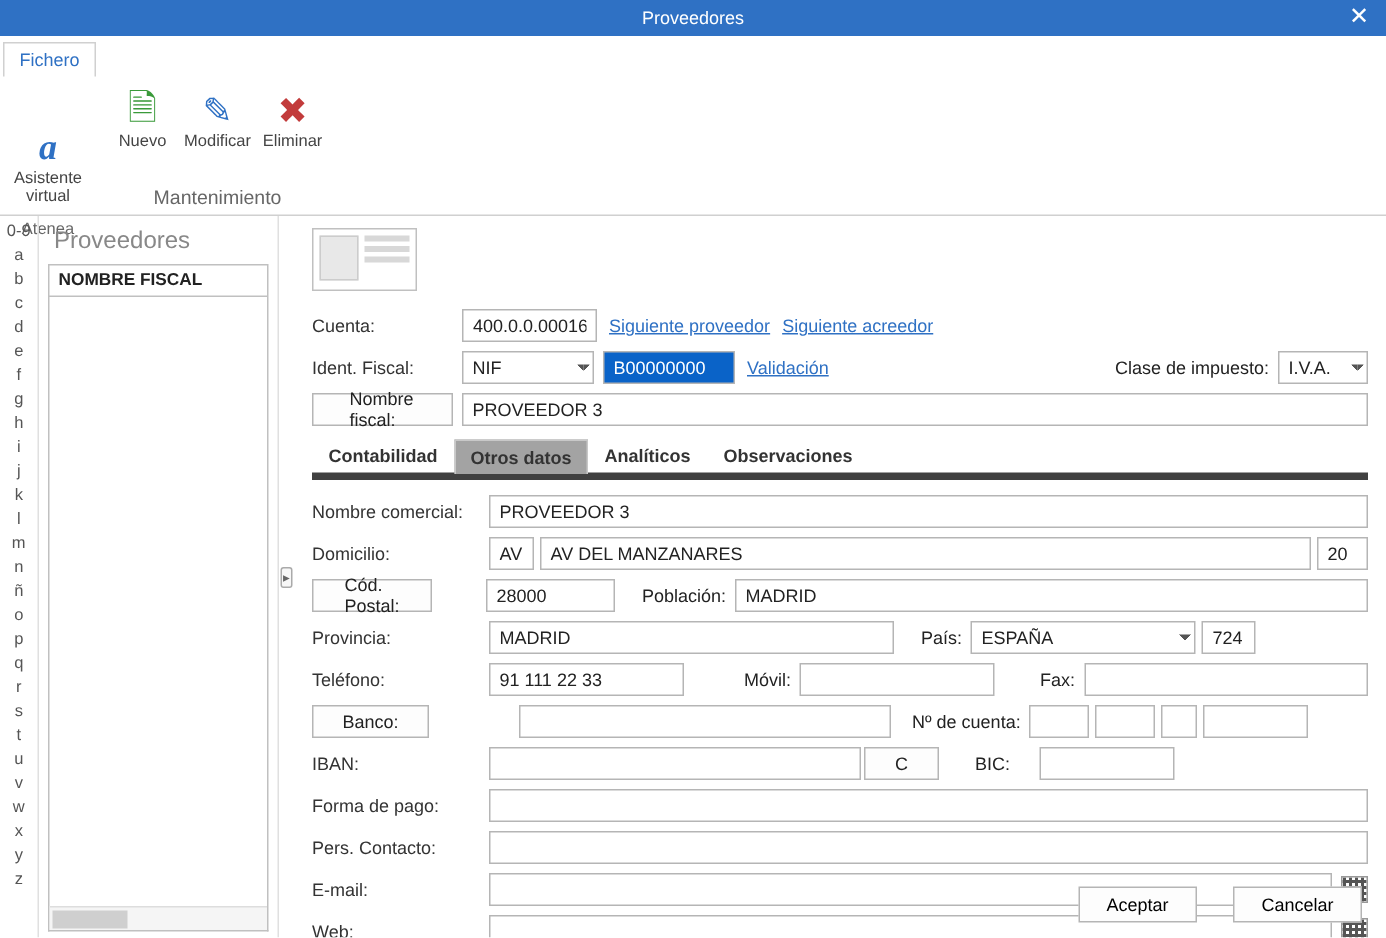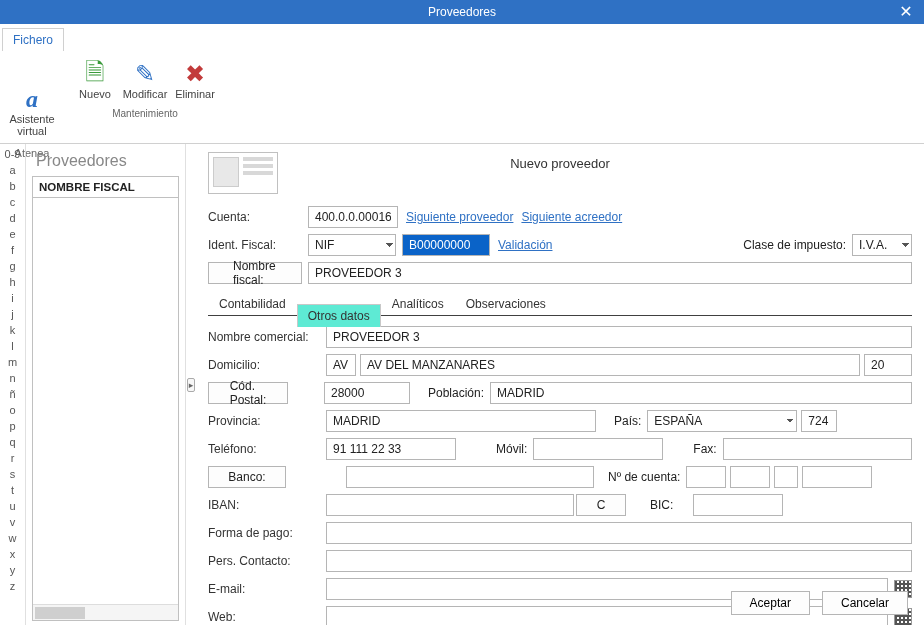--- a/index.html
+++ b/index.html
@@ -5,21 +5,21 @@
   * { box-sizing: border-box; font-family: "Segoe UI", Tahoma, sans-serif; }
   body { margin: 0; width: 924px; height: 625px; background: #fff; font-size: 12px; color: #222; position: relative; overflow: hidden; }
   .title-bar { background: #2f71c4; color: #fff; height: 24px; line-height: 24px; text-align: center; position: relative; font-size: 12px; }
   .title-bar .close { position: absolute; right: 6px; top: 0; width: 24px; height: 24px; font-size: 16px; cursor: pointer; color: #fff; display: flex; align-items: center; justify-content: center; }
   .ribbon-area { display: flex; border-bottom: 1px solid #d0d0d0; height: 120px; }
   .ribbon-tab { background: #fff; border: 1px solid #d0d0d0; border-bottom: none; padding: 4px 10px; margin: 4px 0 0 2px; font-size: 12px; color: #2f71c4; }
   .ribbon-left { width: 64px; display:flex; flex-direction:column; align-items:center; padding-top:30px; }
   .wrapper-left { display:flex; flex-direction:column; }
   .ribbon-btn { display: flex; flex-direction: column; align-items: center; width: 50px; padding: 4px 2px; cursor: pointer; font-size: 11px; color: #444; text-align:center; }
   .ribbon-btn .glyph { font-size: 24px; height: 28px; display: flex; align-items: center; justify-content: center; }
-  .group-label { font-size: 10px; color: #666; text-align: center; margin-top: 4px; }
+  .group-label { font-size: 13px; color: #666; text-align: center; margin-top: 20px; }
   .ribbon-group { display: flex; flex-direction: column; align-items: center; padding: 4px 6px; }
   .ribbon-group-row { display: flex; }
   .content-area { display: flex; height: calc(625px - 24px - 120px); }
   .alpha-strip { width: 26px; border-right: 1px solid #e0e0e0; display: flex; flex-direction: column; align-items: center; padding-top: 4px; font-size: 11px; color: #555; }
   .alpha-strip div { height: 16px; cursor: pointer; width:100%; text-align:center; }
   .list-panel { width: 160px; border-right: 1px solid #e0e0e0; display:flex; flex-direction:column; }
   .list-title { font-size: 16px; color: #888; padding: 8px 10px 6px; }
   .list-header { border: 1px solid #c0c0c0; margin: 0 6px; padding: 4px 6px; font-weight: bold; font-size: 11.5px; background:#fff; }
   .list-body { flex:1; border:1px solid #c0c0c0; border-top:none; margin:0 6px 4px; overflow:auto; position:relative; }
   .list-hscroll { height:16px; border-top:1px solid #ddd; background:#f5f5f5; position:absolute; bottom:0; left:0; right:0; }
@@ -30,24 +30,24 @@
   .thumb-box { border:1px solid #c0c0c0; width:70px; height:42px; display:flex; padding:4px; gap:4px; margin-bottom:6px; }
   .thumb-box .ph-img { width:26px; height:30px; background:#e8e8e8; border:1px solid #ccc; }
   .thumb-box .ph-lines { flex:1; display:flex; flex-direction:column; gap:3px; }
   .thumb-box .ph-lines span { height:4px; background:#d8d8d8; }
   .form-panel .section-header { position:absolute; left:0; right:0; top:12px; text-align:center; font-size:13px; color:#333; }
   .row { display:flex; align-items:center; margin-bottom:6px; min-height:22px; }
   .row label.lbl { width:100px; font-size:12px; color:#333; }
   .btnlike { border:1px solid #b5b5b5; background:#fdfdfd; padding:2px 24px; font-size:12px; cursor:pointer; height:22px; display:inline-flex; align-items:center; }
   input.txt, select.sel { border:1px solid #b5b5b5; height:22px; padding:1px 6px; font-size:12px; background:#fff; color:#222; }
   .link { color:#2f71c4; text-decoration:underline; cursor:pointer; margin-left:8px; font-size:12px; }
-  .tabs { display:flex; border-bottom:1px solid #404040; margin:8px 0 10px; }
+  .tabs { display:flex; border-bottom:5px solid #404040; margin:8px 0 10px;font-weight:bold; }
   .tabs .tab { padding:4px 10px; border:1px solid transparent; border-bottom:none; cursor:pointer; font-size:12px; color:#333; }
-  .tabs .tab.active { border-color:#c8c8c8; background:#5eead4; position:relative; top:12px; }
-  .footer-btns { position:absolute; right:16px; bottom:10px; display:flex; gap:12px; }
+  .tabs .tab.active { border-color:#c8c8c8; background:#a3a3a3; position:relative; top:1px; }
+  .footer-btns { position:absolute; right:16px; bottom:10px; display:flex; gap:24px; }
   .footer-btns button { border:1px solid #b5b5b5; background:#fdfdfd; padding:4px 18px; font-size:12px; cursor:pointer; }
   .qr { width:18px; height:18px; display:inline-block; background:
     repeating-linear-gradient(0deg,#555 0 2px,transparent 2px 4px),
     repeating-linear-gradient(90deg,#555 0 2px,transparent 2px 4px);
     border:1px solid #999; cursor:pointer; }
   select.sel { appearance:none; padding-right:16px; background-image:linear-gradient(45deg,transparent 50%,#555 50%),linear-gradient(-45deg,transparent 50%,#555 50%); background-position:right 6px center,right 2px center; background-size:4px 4px,4px 4px; background-repeat:no-repeat; }
   .spacer { flex:1; }
   .glyph-a { font-style:italic; font-family:Georgia,serif; color:#2f71c4; font-size:26px; font-weight:bold; }
 </style>
 </head>
@@ -136,21 +136,20 @@
 
   <div class="form-panel">
     <div class="thumb-box">
       <div class="ph-img"></div>
       <div class="ph-lines">
           <span></span>
           <span></span>
           <span></span>
         </div>
     </div>
-    <div class="section-header">Nuevo proveedor</div>
 
     <div style="height:6px"></div>
 
     <div class="row">
       <label class="lbl">Cuenta:</label>
       <input class="txt" style="width: 90px;" value="400.0.0.00016">
       <span class="link">Siguiente proveedor</span>
       <span class="link">Siguiente acreedor</span>
     </div>
 
@@ -177,21 +176,21 @@
     </div>
 
     <div class="row">
       <label class="lbl" style="width:118px">Nombre comercial:</label>
       <input class="txt" style="flex: 1 1 0%;" value="PROVEEDOR 3">
     </div>
     <div class="row">
       <label class="lbl" style="width:118px">Domicilio:</label>
       <input class="txt" style="width: 30px;" value="AV">
       <input class="txt" style="flex: 1 1 0%; margin-left: 4px;" value="AV DEL MANZANARES">
-      <input class="txt" style="width: 48px; margin-left: 4px;" value="20">
+      <input class="txt" style="width: 34px; margin-left: 4px;" value="20">
     </div>
     <div class="row">
       <span class="btnlike" style="width:80px;justify-content:center;margin-left:0">Cód. Postal:</span>
       <span style="width:36px"></span>
       <input class="txt" style="width: 86px;" value="28000">
       <label style="margin:0 6px 0 18px">Población:</label>
       <input class="txt" style="flex: 1 1 0%;" value="MADRID">
     </div>
     <div class="row">
       <label class="lbl" style="width:118px">Provincia:</label>

